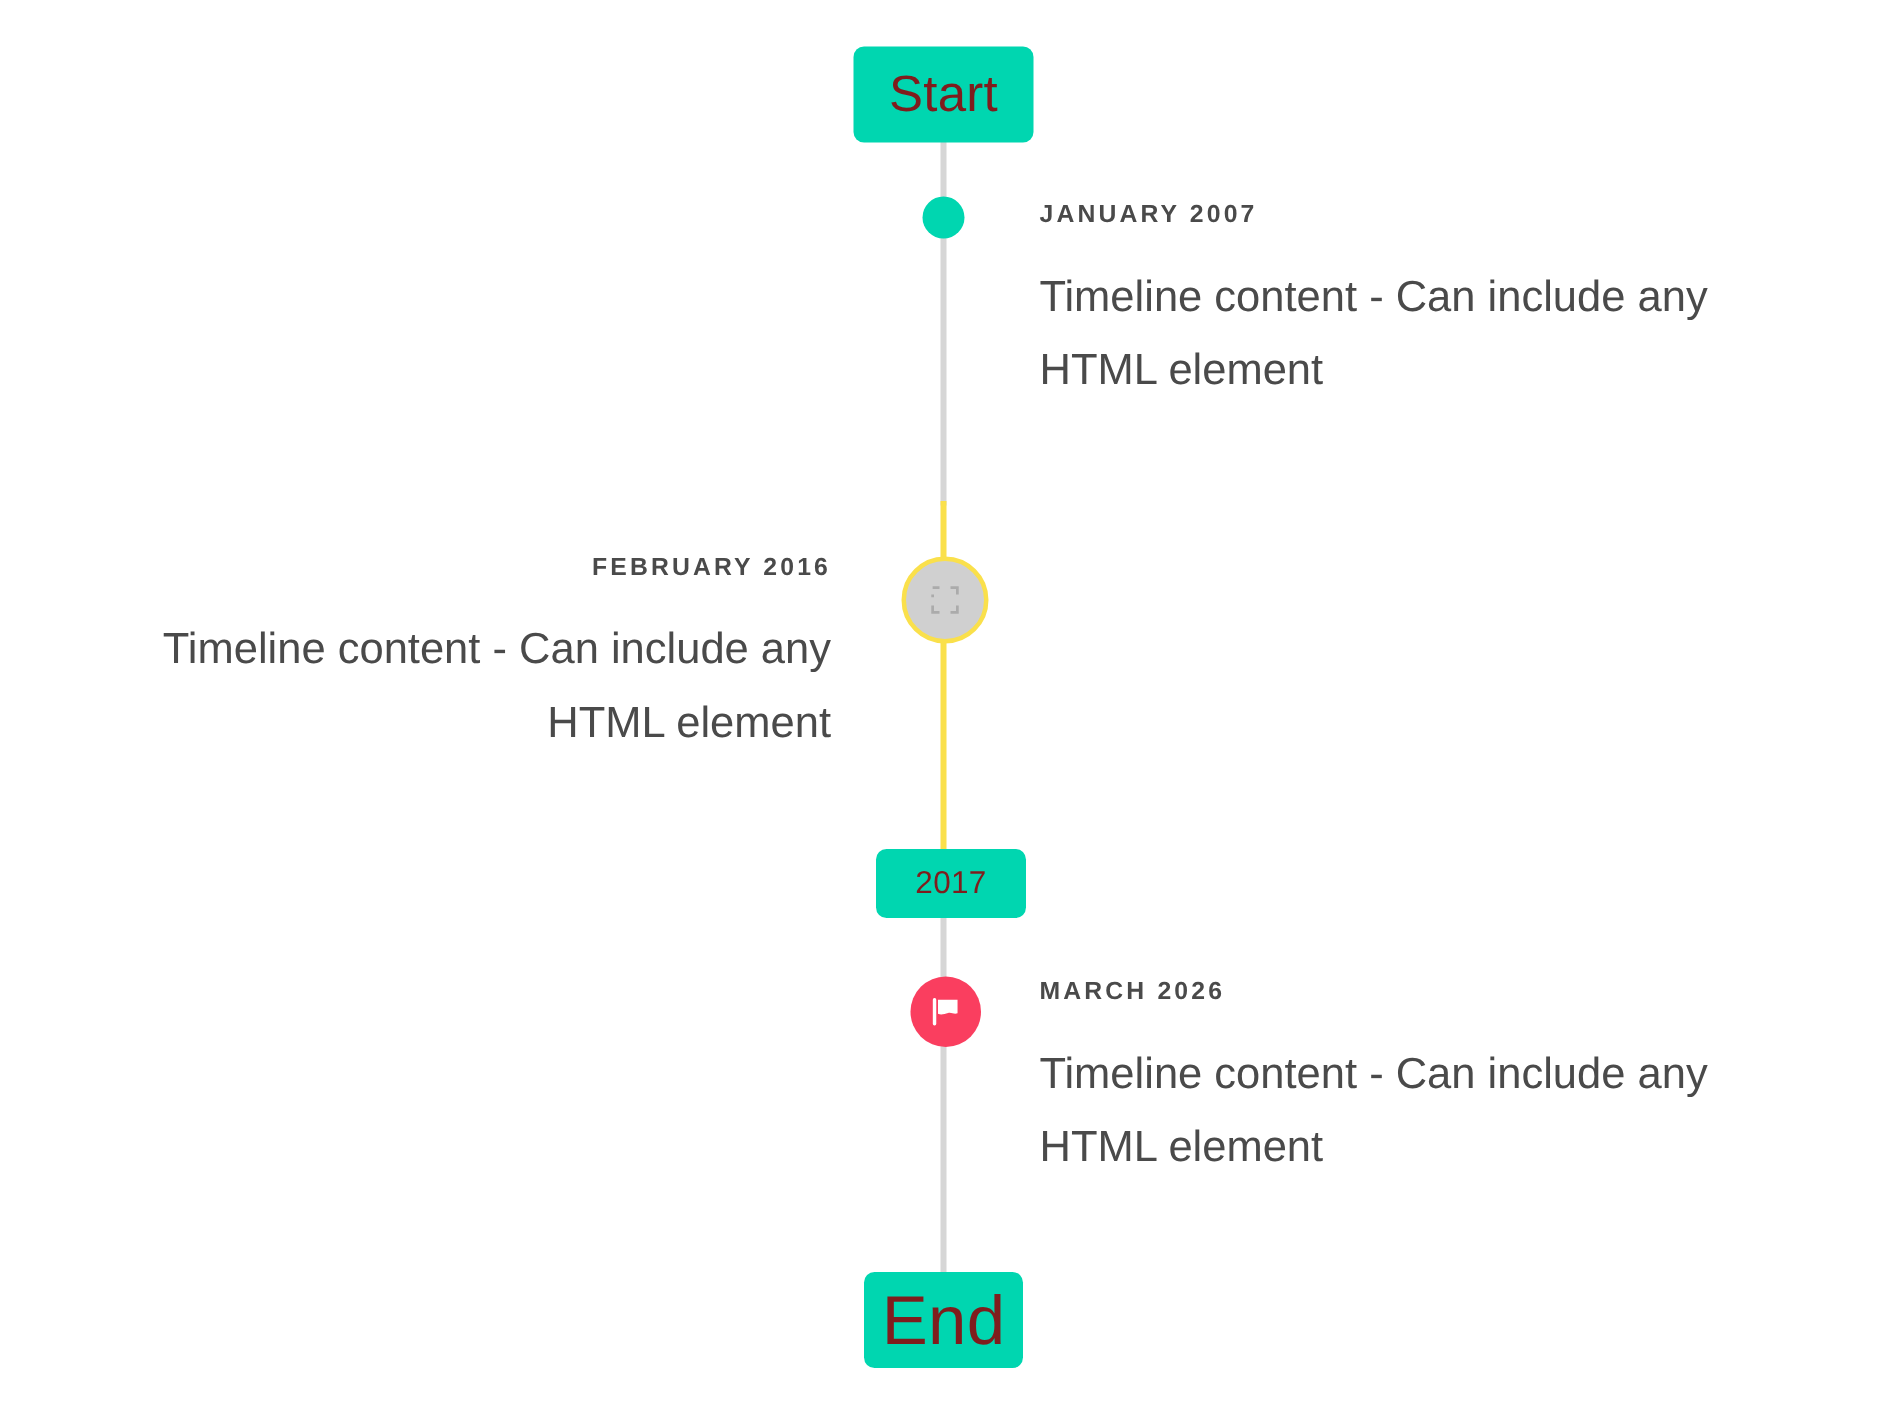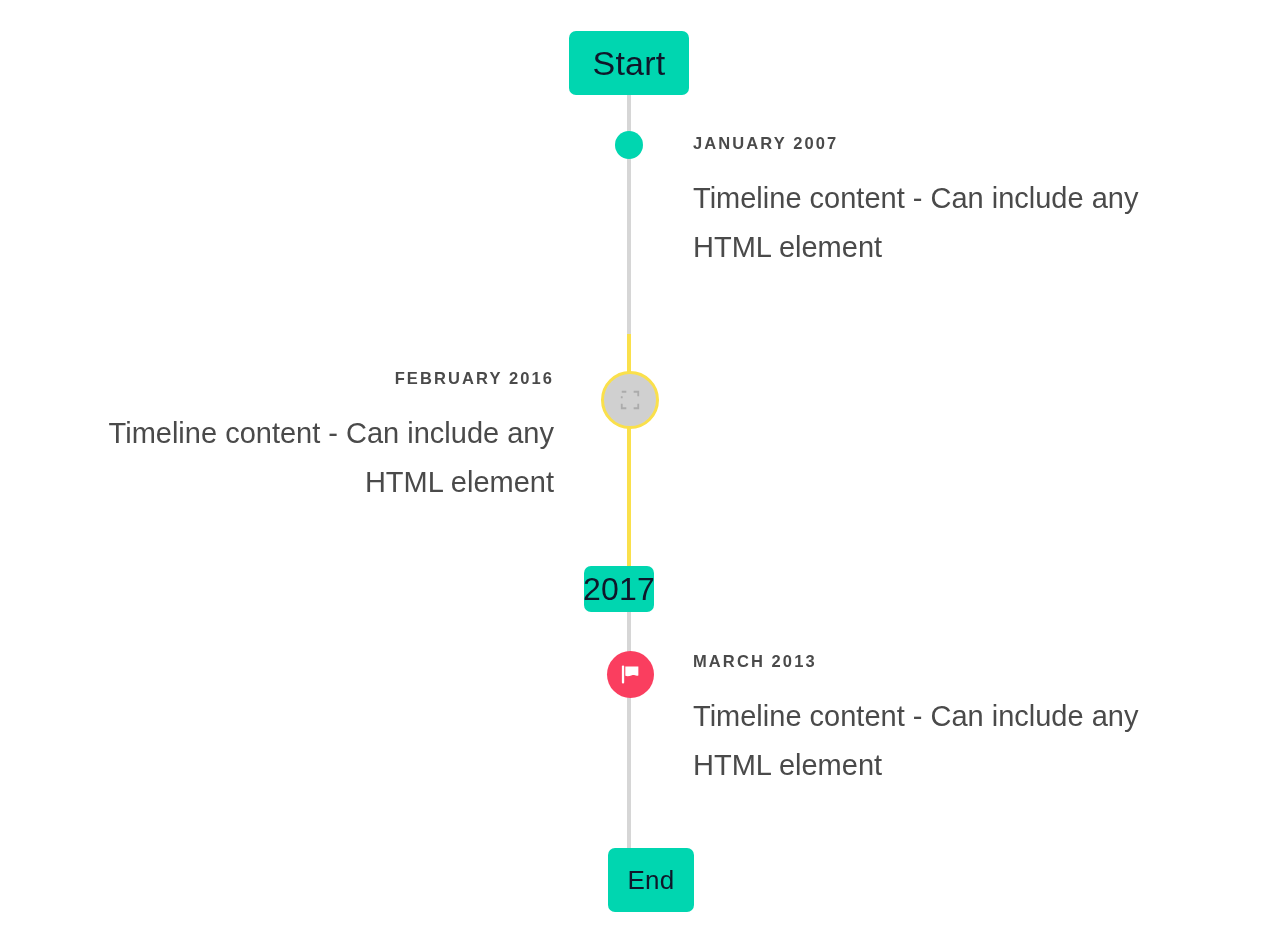--- a/index.html
+++ b/index.html
@@ -28,42 +28,42 @@
     background: #d6d6d6;
   }
   .axis-top      { top: 92px;  height: 245px; }
   .axis-yellow   { top: 334px; height: 256px; background: #fae04b; }
   .axis-bottom   { top: 586px; height: 268px; background: #d6d6d6; }
 
   
   .cap {
     position: absolute;
     background: #00d6b0;
-    color: #0f172a;
+    color: #7f1d1d;
     border-radius: 7px;
     display: flex;
     align-items: center;
     justify-content: center;
     box-sizing: border-box;
     letter-spacing: 0.2px;
   }
   .cap-start {
     left: 569px; top: 31px;
     width: 120px; height: 64px;
     font-size: 34px;
   }
   .cap-end {
-    left: 608px; top: 848px;
-    width: 86px; height: 64px;
-    font-size: 26px;
+    left: 576px; top: 848px;
+    width: 106px; height: 64px;
+    font-size: 46px;
   }
   .cap-mid {
     left: 584px; top: 566px;
-    width: 70px; height: 46px;
-    font-size: 32px;
+    width: 100px; height: 46px;
+    font-size: 21px;
   }
 
   
   .marker {
     position: absolute;
     border-radius: 50%;
     box-sizing: border-box;
     display: flex;
     align-items: center;
     justify-content: center;
@@ -144,19 +144,19 @@
 
   <div class="cap cap-mid">2017</div>
 
   <div class="marker marker-flag">
     <svg class="flag-glyph" viewBox="0 0 24 24">
       <rect x="3" y="2.5" width="2.4" height="19" rx="1.1" fill="#ffffff"></rect>
       <path d="M6.6 3.6 h13.6 v9.4 c-2.4 1.1 -4.2 -0.9 -6.6 -0.2 c-2.5 0.7 -4.6 1.6 -7 0.6 z" fill="#ffffff"></path>
     </svg>
   </div>
   <div class="event event-right event-mar">
-    <p class="event-date">MARCH 2013</p>
+    <p class="event-date">MARCH 2026</p>
     <p class="event-body">Timeline content - Can include any HTML element</p>
   </div>
 
   <div class="cap cap-end">End</div>
 
 </div>
 
 </body></html>

